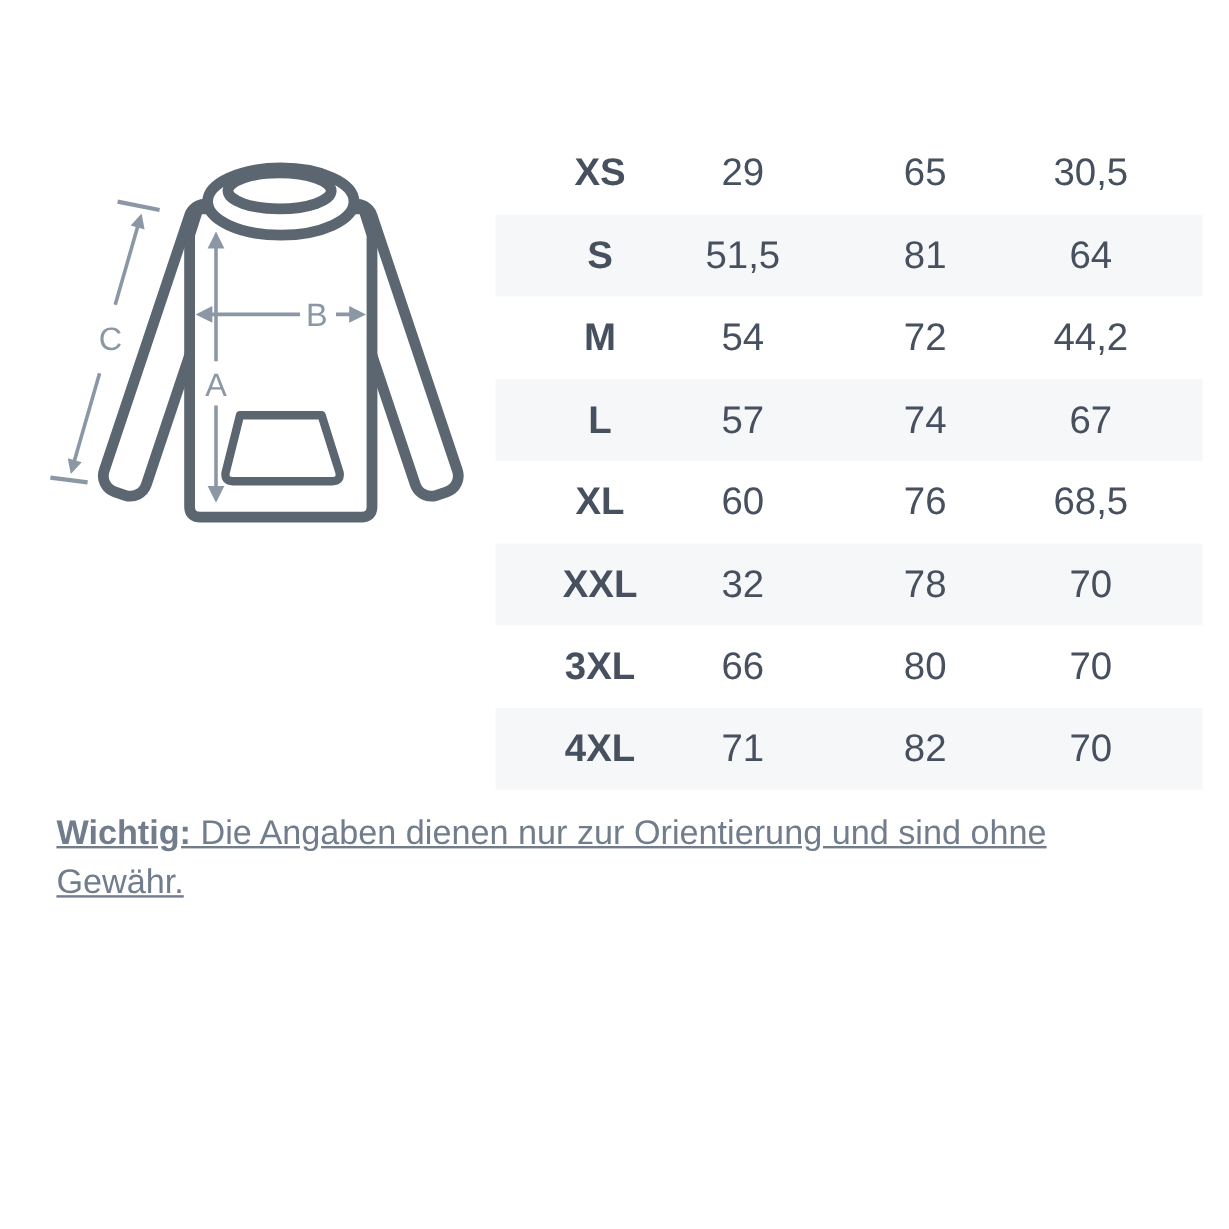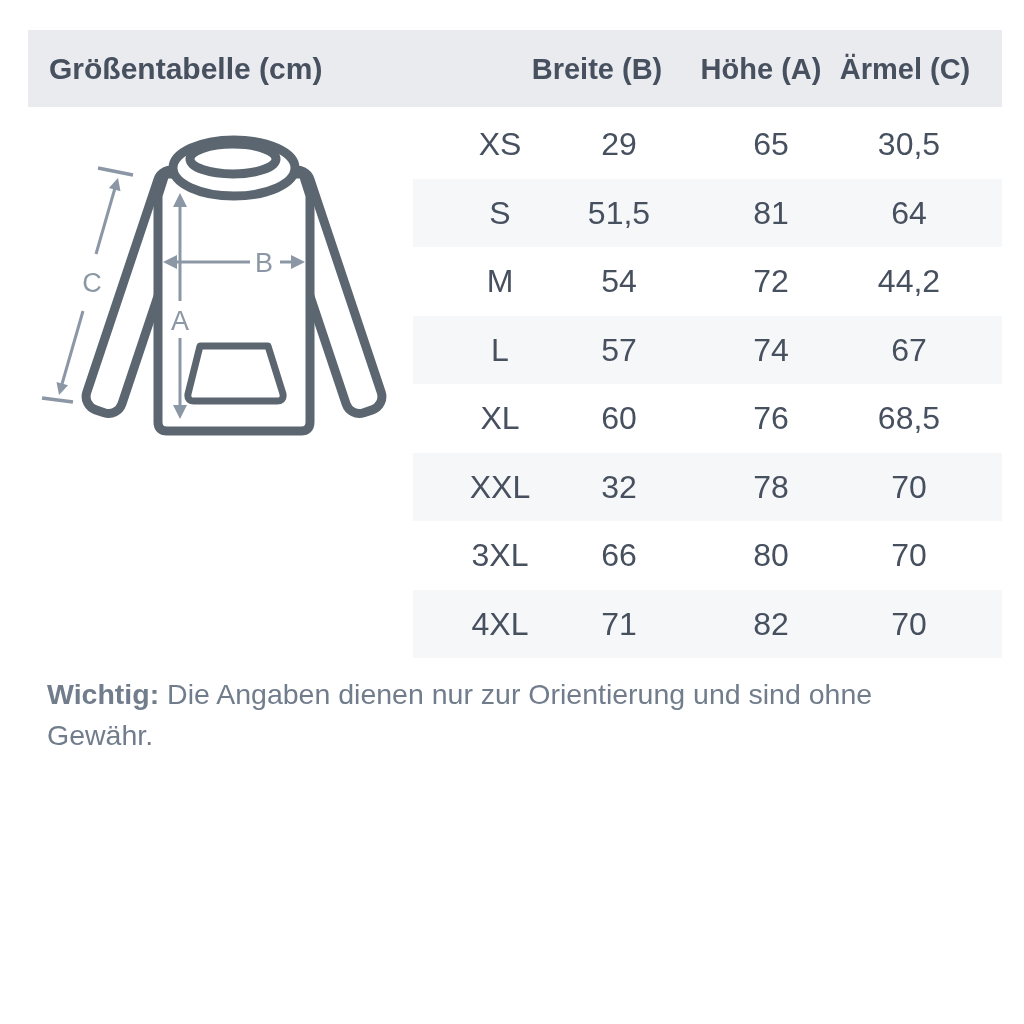--- a/index.html
+++ b/index.html
@@ -36,55 +36,49 @@
   .col-head.h3{left:877px;}
 
   
   .rows{position:absolute;left:413px;top:110px;width:589px;}
   .trow{position:relative;height:68.5px;}
   .trow.alt{background:var(--stripe-bg);}
   .cell{
     position:absolute;top:50%;transform:translate(-50%,-50%);
     font-size:32px;color:var(--text-dark);white-space:nowrap;
   }
-  .c-size{left:87px;}
+  .c-size{left:87px;font-weight:bold;}
   .c-b{left:206px;}
   .c-h{left:358px;}
   .c-a{left:496px;}
 
   
   .diagram{position:absolute;left:28px;top:126px;width:385px;height:332px;}
   .diagram .garment{fill:#ffffff;stroke:var(--outline);stroke-width:9;stroke-linejoin:round;}
   .diagram .pocket{fill:#ffffff;stroke:var(--outline);stroke-width:7;stroke-linejoin:round;}
   .diagram .mline{stroke:var(--arrow);stroke-width:3;fill:none;}
   .diagram .mtick{stroke:var(--arrow);stroke-width:3.5;fill:none;}
   .diagram .mhead{fill:var(--arrow);stroke:none;}
   .diagram .mlabel{
     fill:var(--arrow);font-family:"Liberation Sans", sans-serif;
     font-size:27px;text-anchor:middle;
   }
 
   
   .note{
     position:absolute;left:47px;top:674px;width:930px;
-    font-size:28.5px;line-height:41px;color:var(--note);
+    font-size:28.5px;line-height:41px;color:var(--note);text-decoration:underline;
   }
   .note b{font-weight:bold;}
 </style>
 </head>
 <body>
 
 <div class="canvas">
 
-  <div class="header-bar">
-    <div class="title">Größentabelle (cm)</div>
-    <div class="col-head h1">Breite (B)</div>
-    <div class="col-head h2">Höhe (A)</div>
-    <div class="col-head h3">Ärmel (C)</div>
-  </div>
 
   <svg class="diagram" viewBox="0 0 385 332" aria-hidden="true">
 
     <g transform="translate(150,52) rotate(18.5)">
       <rect class="garment" x="-18.5" y="-6" width="37" height="252" rx="14"></rect>
     </g>
     <g transform="translate(262,52) rotate(-18.5)">
       <rect class="garment" x="-18.5" y="-6" width="37" height="252" rx="14"></rect>
     </g>
 

